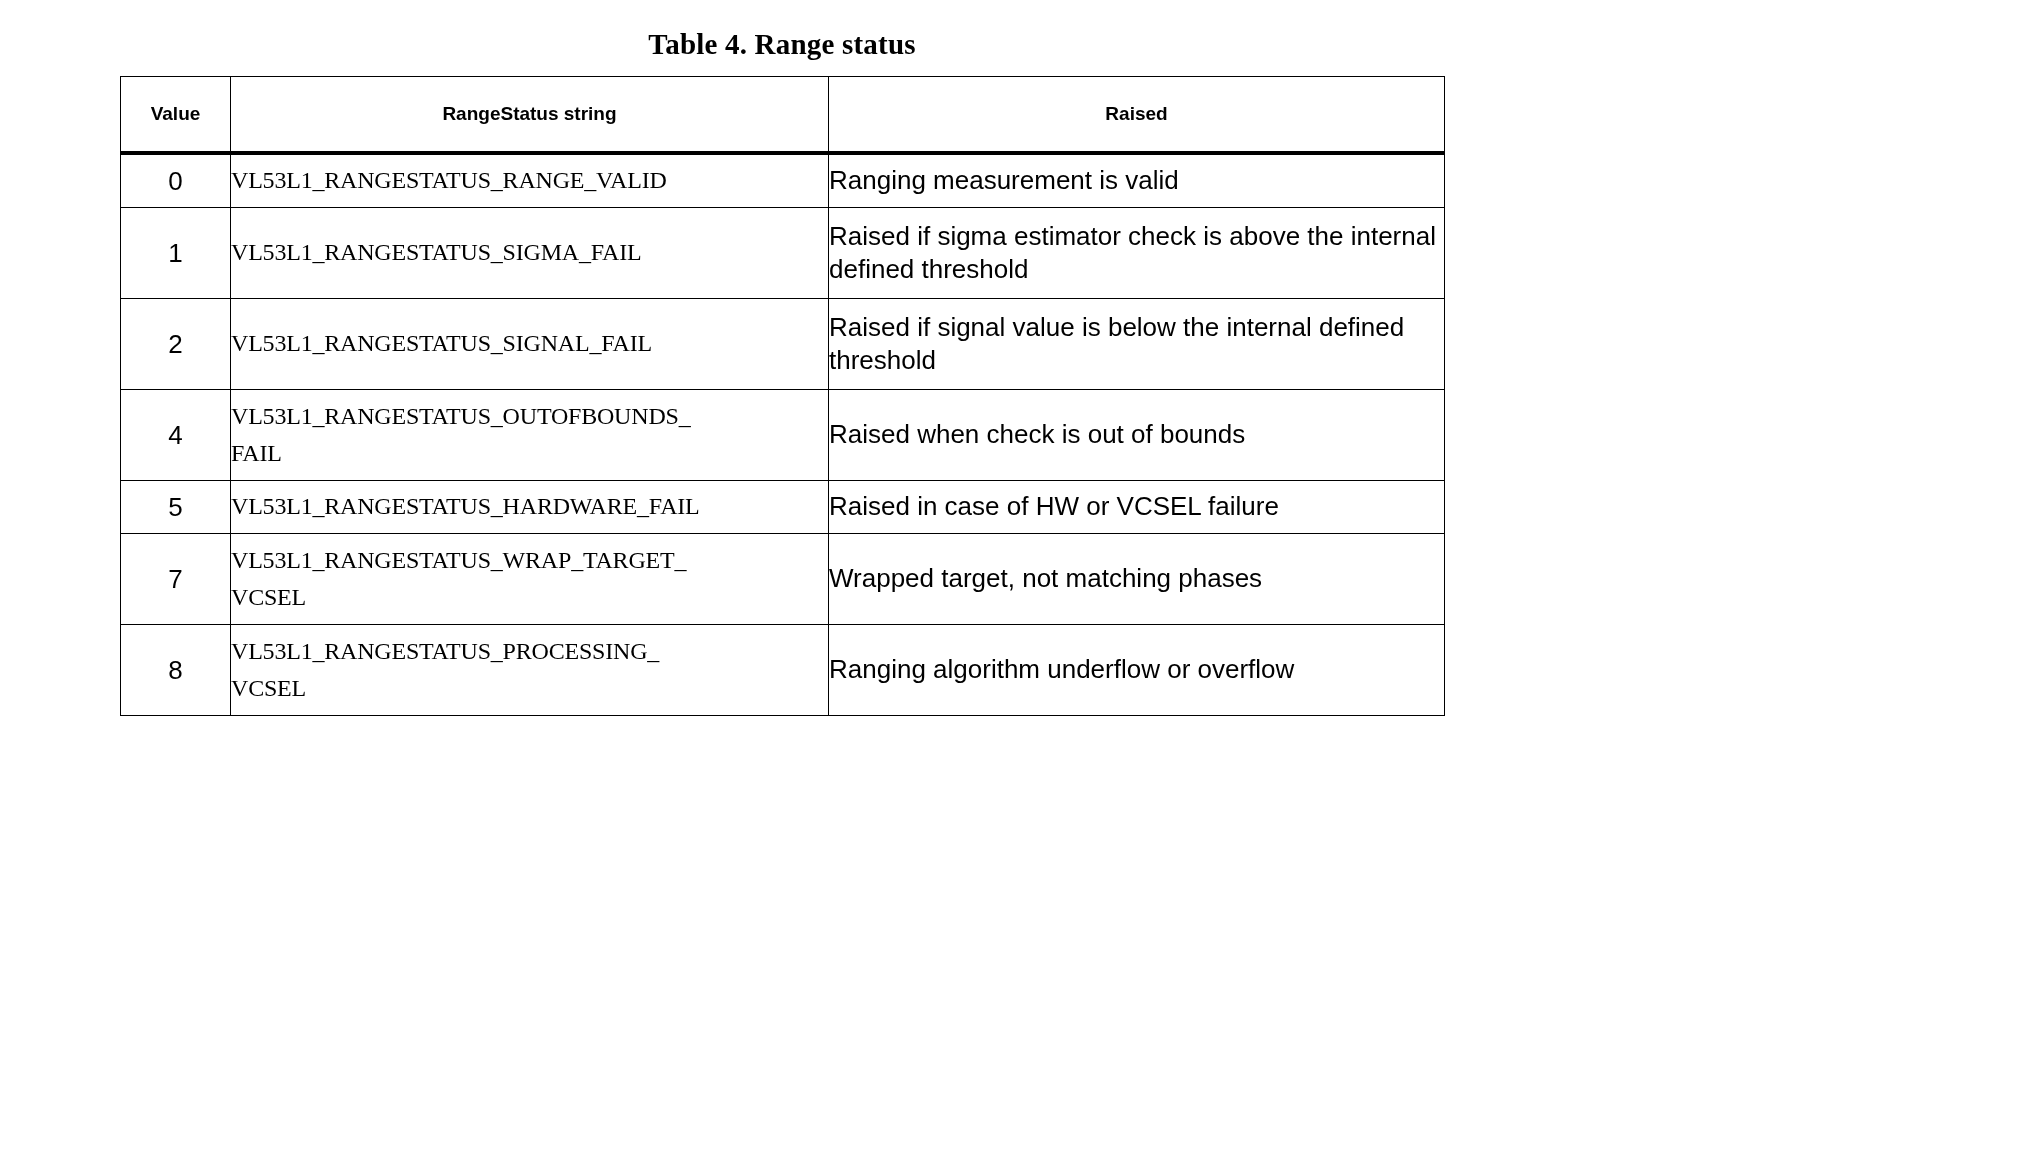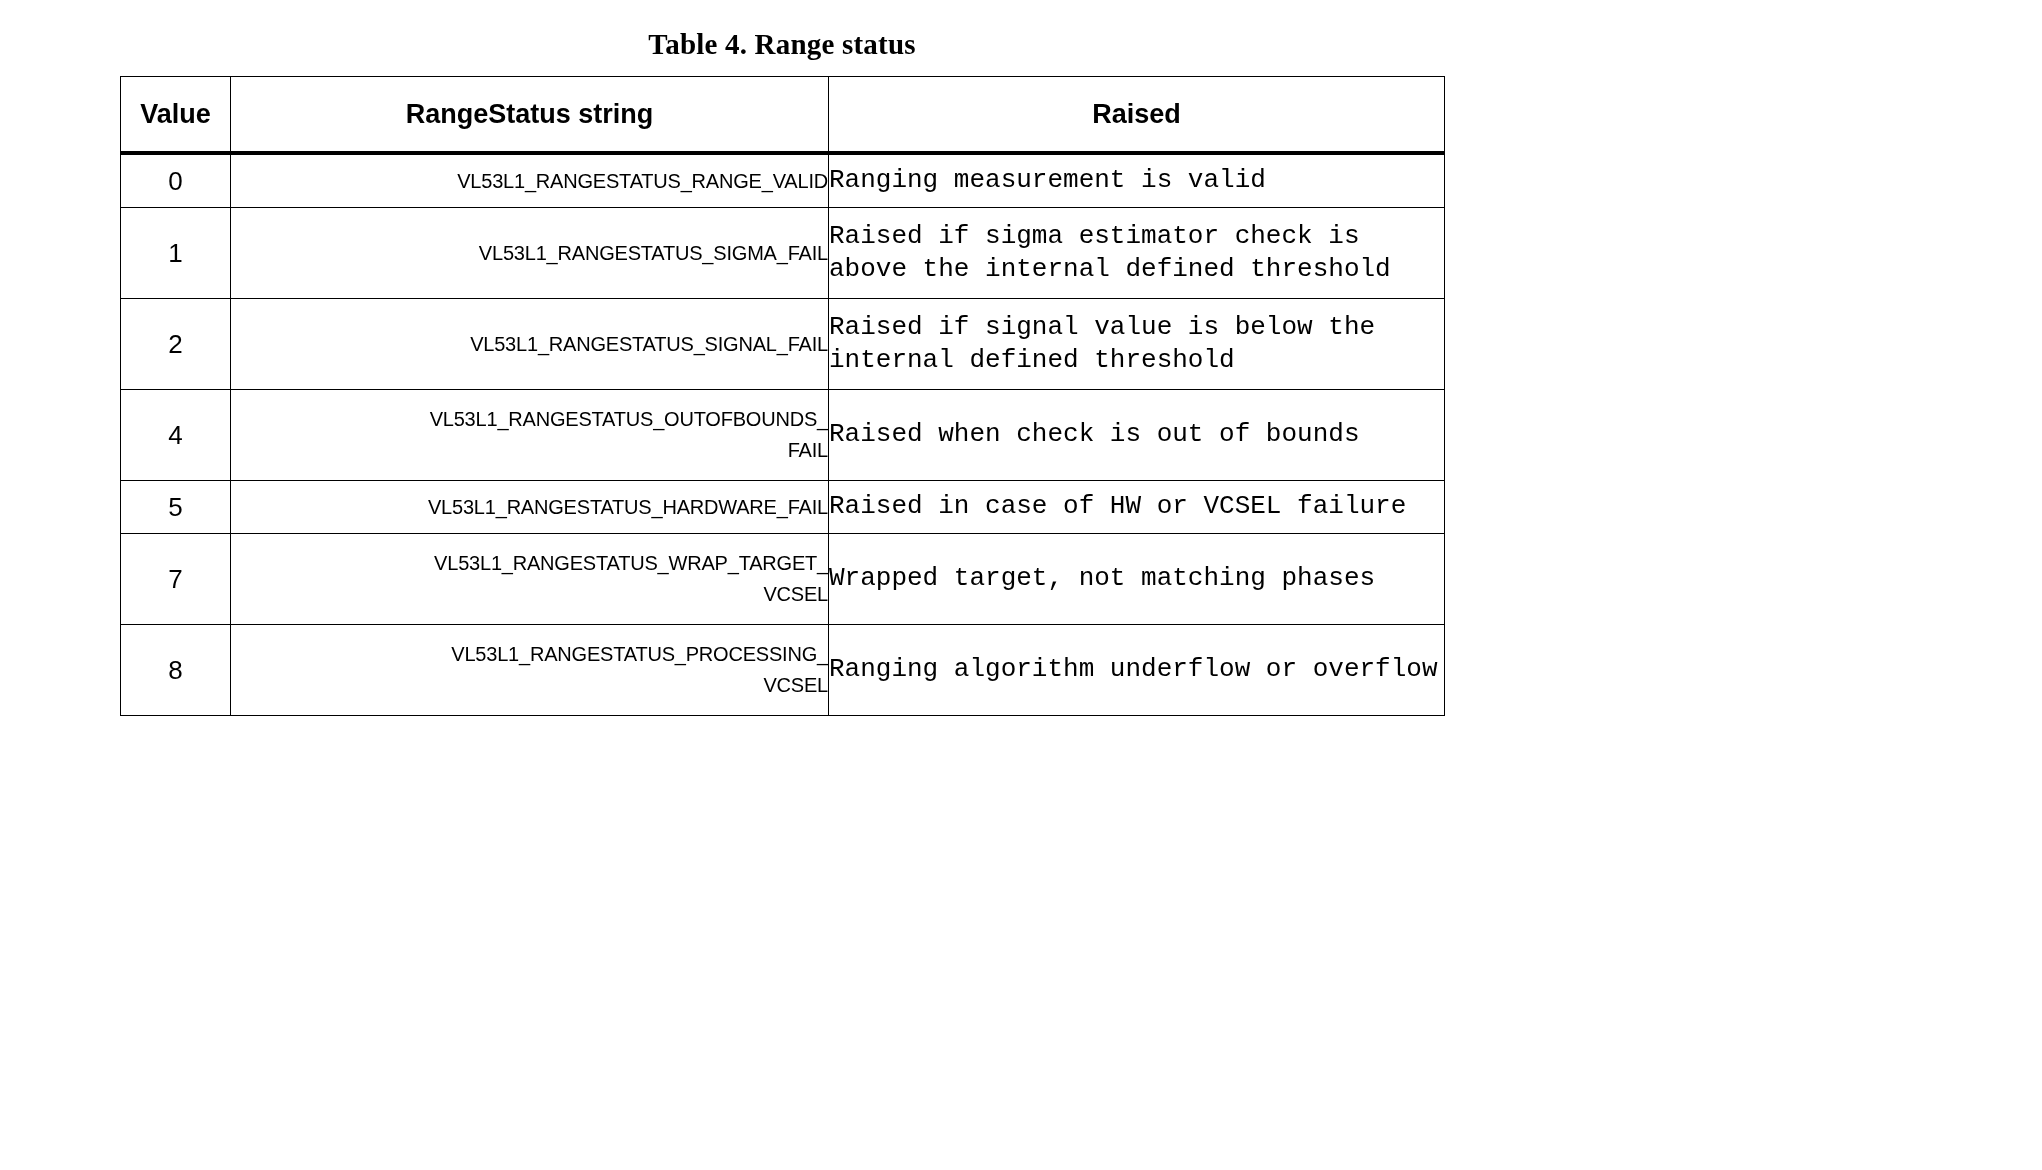--- a/index.html
+++ b/index.html
@@ -54,48 +54,48 @@
     padding: 0;
     vertical-align: middle;
     background: #ffffff;
   }
 
   
   table.range-table thead th {
     border-bottom: 4px solid #000000;
     height: 66px;
     font-weight: bold;
-    font-size: 27px;
+    font-size: 19px;
     text-align: center;
     padding: 4px 8px;
     font-family: "Liberation Sans", sans-serif;
   }
   thead th.h-value   { font-size: 27px; }
   thead th.h-string  { font-size: 27px; }
   thead th.h-comment { font-size: 27px; }
 
   
   td.cell-value {
     text-align: center;
     font-size: 26px;
     font-family: "Liberation Sans", sans-serif;
     padding: 6px 4px;
   }
   td.cell-string {
-    text-align: right;
-    font-family: Liberation Sans, sans-serif;
-    font-size: 20px;
+    text-align: left;
+    font-family: Liberation Serif, serif;
+    font-size: 24px;
     line-height: 1.55;
     padding: 8px 6px;
     letter-spacing: -0.2px;
     white-space: pre-line;
   }
   td.cell-comment {
     text-align: left;
-    font-family: Liberation Mono, monospace;
+    font-family: Liberation Sans, sans-serif;
     font-size: 26px;
     line-height: 1.28;
     padding: 8px 10px 8px 12px;
   }
 
   tr.r-tall td { height: 90px; }
   tr.r-short td { height: 52px; }
 </style>
 </head>
 <body>

